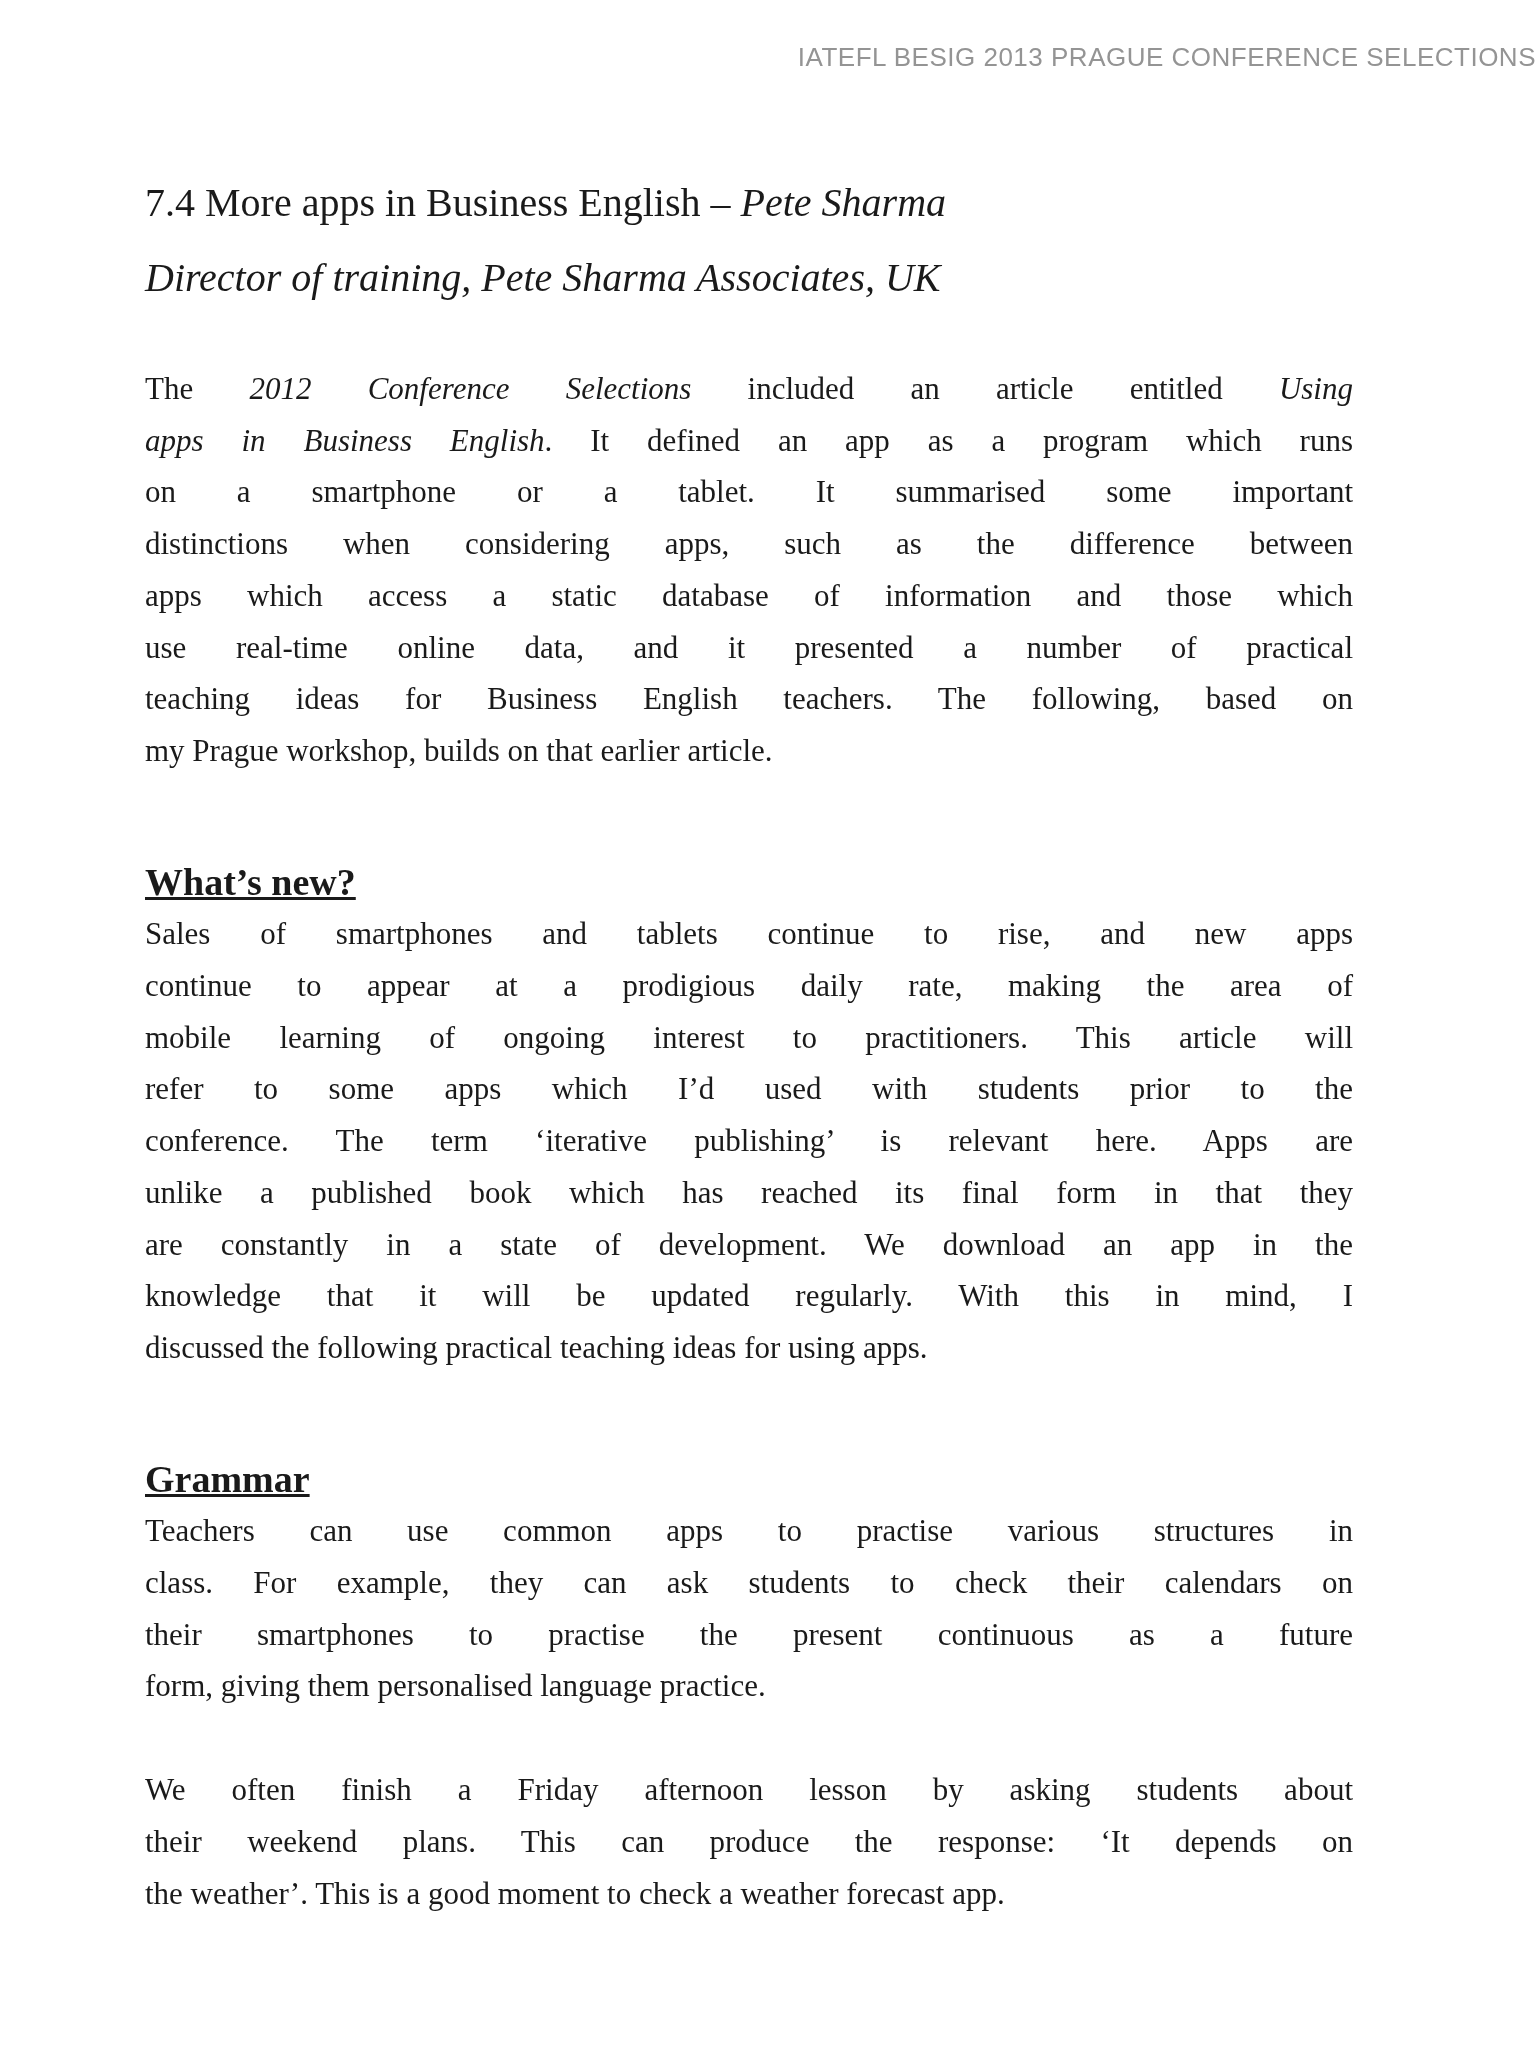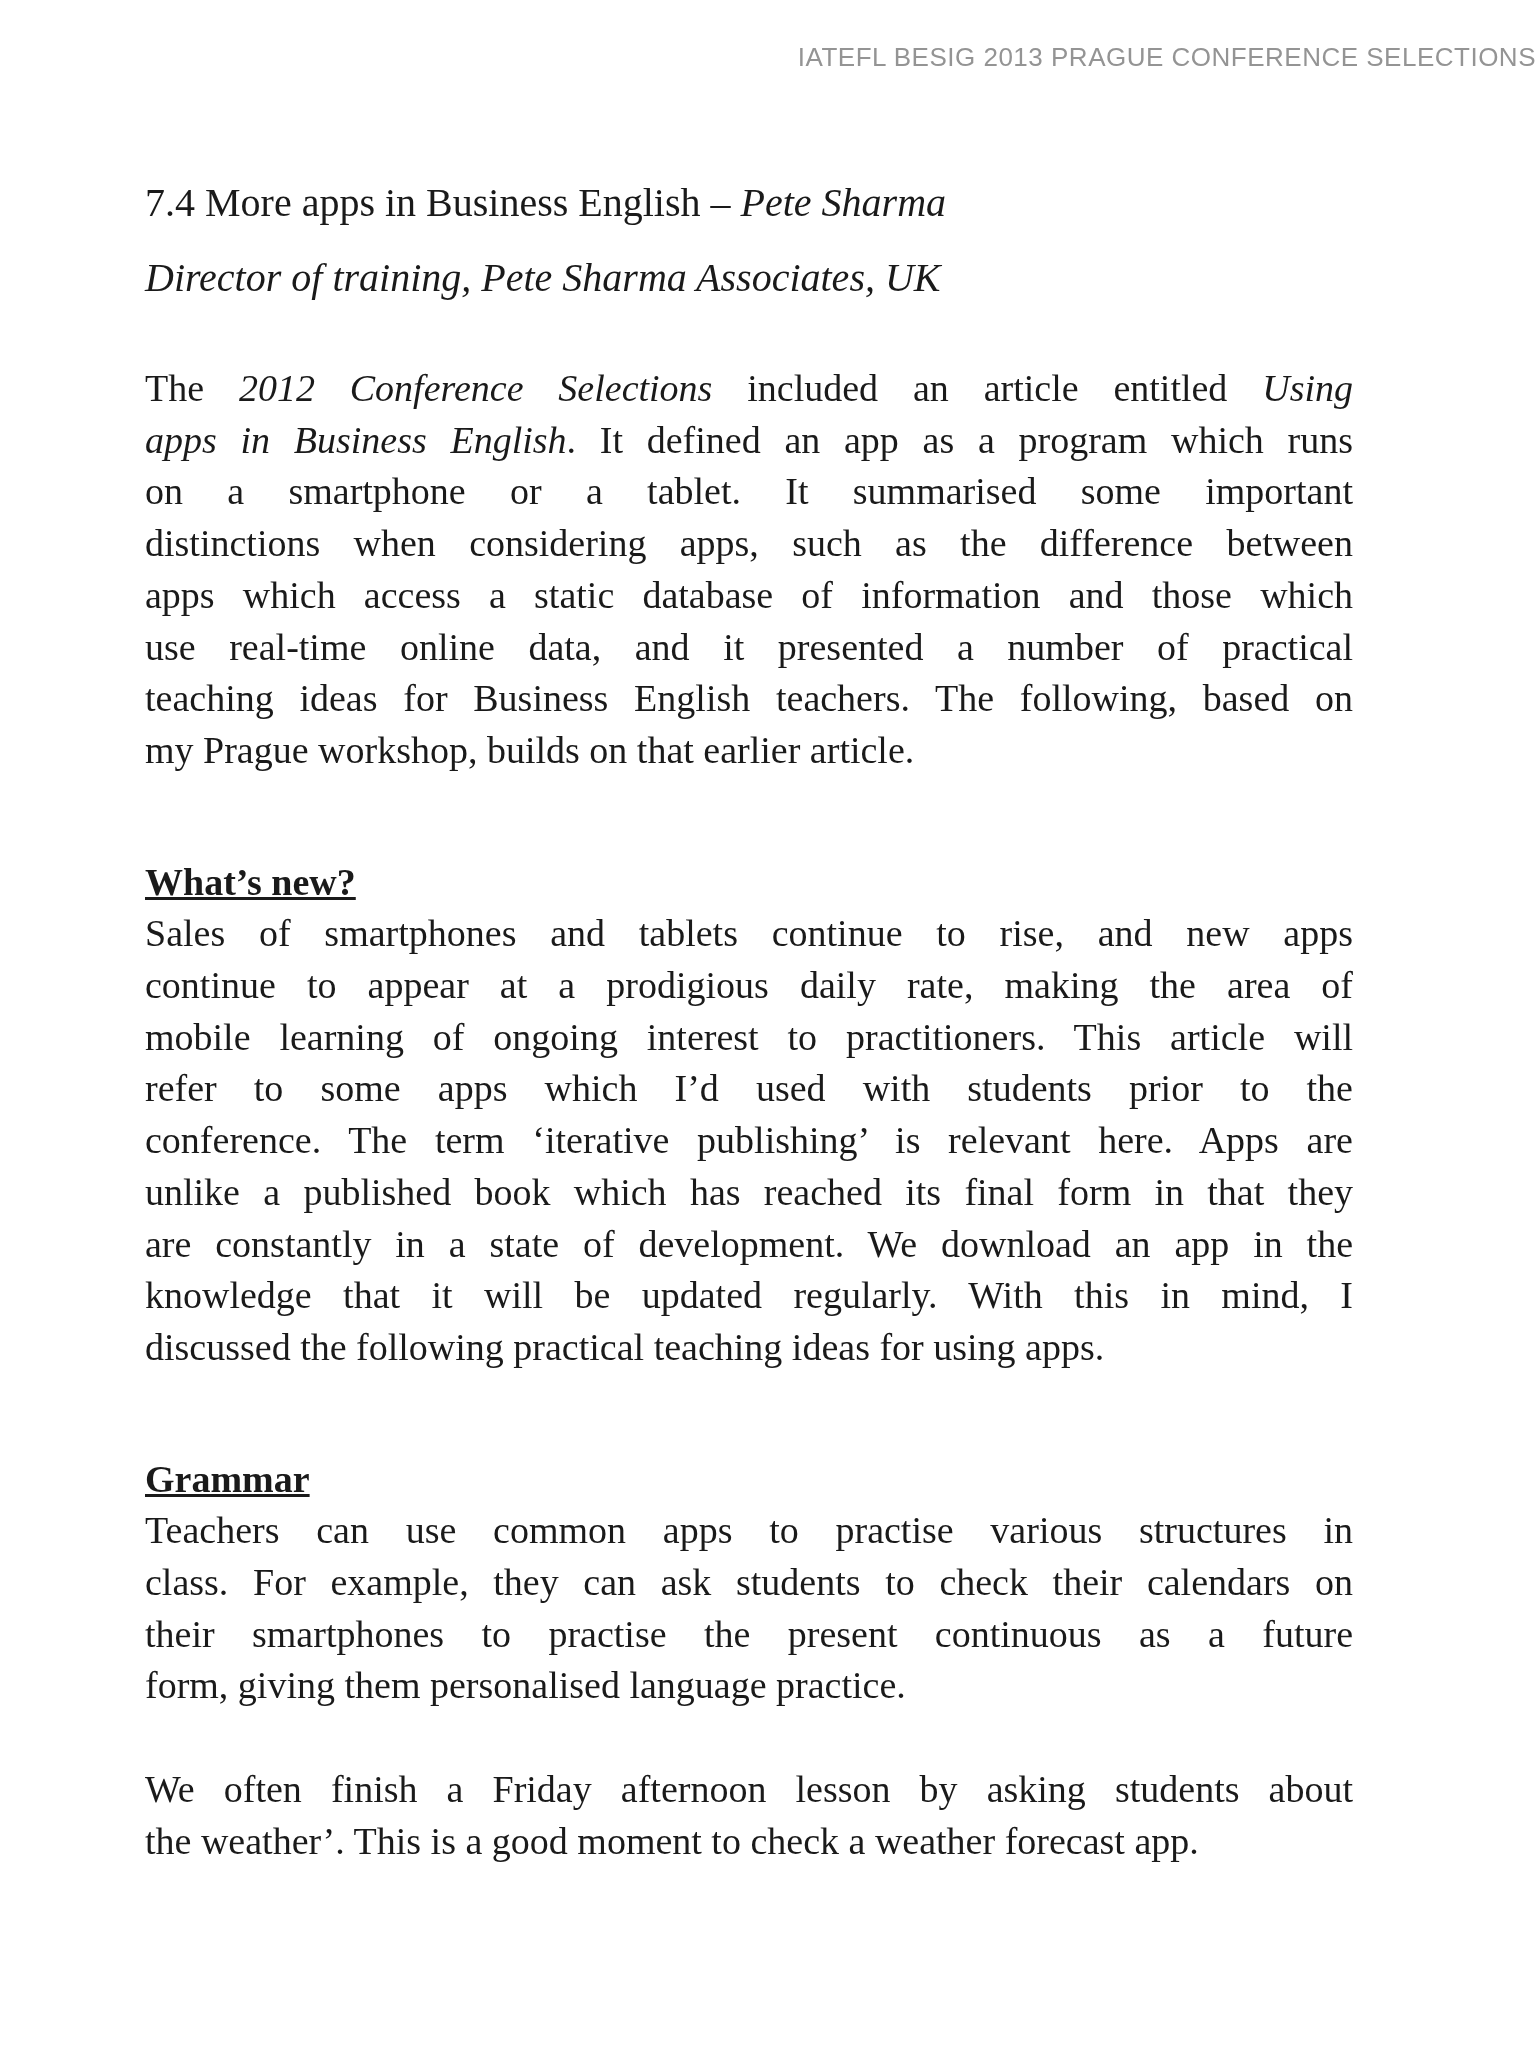--- a/index.html
+++ b/index.html
@@ -56,21 +56,21 @@
     font-size: 38px;
     font-weight: bold;
     line-height: 51.7px;
     margin-top: 80px;
     text-decoration: underline;
   }
   .paragraph + .paragraph {
     margin-top: 52px;
   }
   .line {
-    font-size: 38px;
+    font-size: 31px;
     line-height: 51.7px;
     text-align: justify;
     text-align-last: justify;
     text-justify: inter-word;
   }
   .line.last {
     text-align-last: left;
   }
   .it {
     font-style: italic;
@@ -117,17 +117,18 @@
       <section>
         <div class="heading">Grammar</div>
         <div class="paragraph">
           <div class="line"><span>Teachers can use common apps to practise various structures in</span></div>
           <div class="line"><span>class. For example, they can ask students to check their calendars on</span></div>
           <div class="line"><span>their smartphones to practise the present continuous as a future</span></div>
           <div class="line last"><span>form, giving them personalised language practice.</span></div>
         </div>
         <div class="paragraph">
           <div class="line"><span>We often finish a Friday afternoon lesson by asking students about</span></div>
+          <div class="line"><span>their weekend plans. This can produce the response: ‘It depends on</span></div>
           <div class="line last"><span>the weather’. This is a good moment to check a weather forecast app.</span></div>
         </div>
       </section>
     </div>
 </div>
 
 </body></html>

